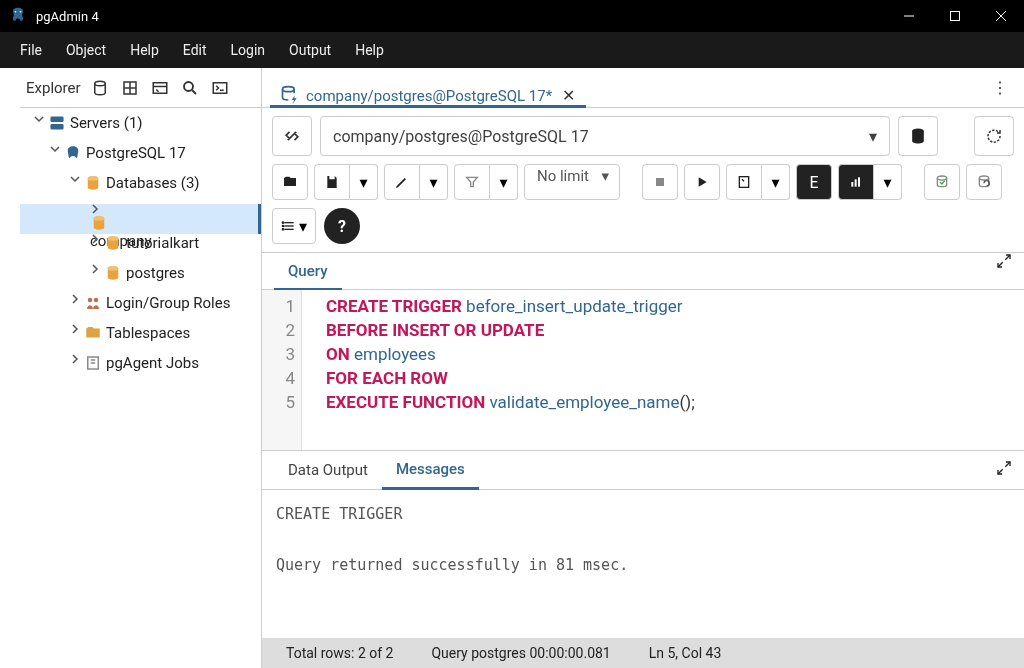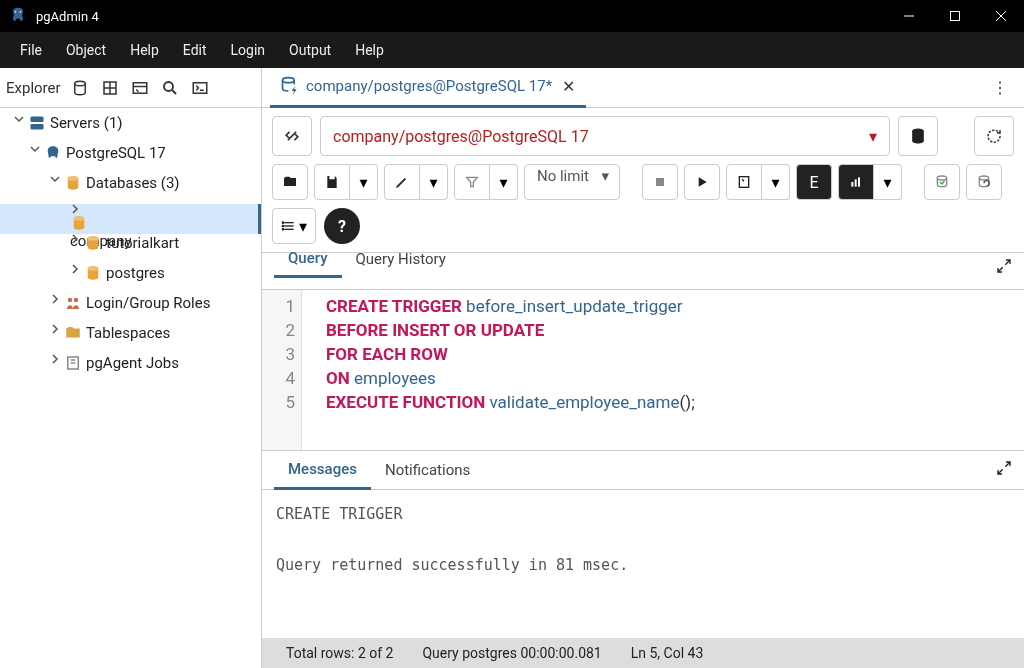--- a/index.html
+++ b/index.html
@@ -10,21 +10,21 @@
   .titlebar-text { font-size: 13px; flex: 1; }
   .winbtns { display: flex; }
   .winbtn { width: 46px; height: 32px; display: flex; align-items: center; justify-content: center; color: #fff; }
   .winbtn svg { width: 10px; height: 10px; }
   
   .menubar { background: #1a1a1a; height: 36px; display: flex; align-items: center; padding: 0 8px; }
   .menubar-item { color: #eee; font-size: 14px; padding: 6px 12px; cursor: pointer; }
   
   .main-area { flex: 1; display: flex; overflow: hidden; }
   
-  .sidebar { width: 262px; border-right: 1px solid #ccc; display: flex; flex-direction: column; background: #fff; }
+  .sidebar { width: 262px; border-right: 1px solid #ccc; display: flex; flex-direction: column; background: #fff; padding-left: 20px; }
   .sidebar-header { height: 40px; display: flex; align-items: center; border-bottom: 1px solid #ccc; padding: 0 6px; }
   .sidebar-title { font-size: 15px; color: #333; padding-right: 4px; }
   .sidebar-tools { display: flex; gap: 0; }
   .sbtool { width: 30px; height: 30px; display: flex; align-items: center; justify-content: center; color: #333; cursor: pointer; }
   .sbtool svg { width: 18px; height: 18px; }
   
   .tree { padding: 6px 0; font-size: 15px; color: #222; }
   .tree-row { display: flex; align-items: flex-start; height: 30px; padding-left: 12px; cursor: pointer; white-space: nowrap; }
   .tree-row.selected { background: #d4e8fc; border-right: 3px solid #326690; flex-direction: column; }
   .tree-caret { width: 14px; display:flex; align-items:center; justify-content:center; }
@@ -32,64 +32,64 @@
   .tree-icon { width: 22px; display:flex; align-items:center; justify-content:center; }
   .tree-icon svg { width: 18px; height: 18px; }
   .tree-label { padding-left: 2px; }
   .indent1 { padding-left: 28px; }
   .indent2 { padding-left: 48px; }
   .indent3 { padding-left: 68px; }
   
   .content { flex: 1; display: flex; flex-direction: column; overflow: hidden; }
   
   .tabbar { height: 40px; display: flex; align-items: center; border-bottom: 1px solid #ccc; padding: 0 8px; }
-  .tab { display: flex; align-items: center; height: 40px; padding: 0 10px; border-bottom: 3px solid #326690; color: #326690; font-size: 15px; }
+  .tab { display: flex; align-items: flex-end; height: 40px; padding: 0 10px; border-bottom: 3px solid #326690; color: #326690; font-size: 15px; }
   .tab-icon { width: 20px; height: 20px; margin-right: 6px; color: #326690; }
   .tab-close { margin-left: 10px; font-size: 16px; color: #333; cursor: pointer; }
   .kebab { margin-left: auto; color: #333; padding: 0 8px; cursor:pointer; }
   
   .conn-row { display: flex; align-items: center; padding: 8px 10px; gap: 8px; }
   .conn-icon-btn { width: 40px; height: 40px; border:1px solid #ccc; border-radius:4px; display:flex; align-items:center; justify-content:center; }
-  .conn-select { flex: 1; height: 40px; border:1px solid #ccc; border-radius:4px; padding: 0 12px; display: flex; align-items: center; font-size: 16px; color:#b91c1c; }
+  .conn-select { flex: 1; height: 40px; border:1px solid #ccc; border-radius:4px; padding: 0 12px; display: flex; align-items: center; font-size: 16px; color:#404040; }
   .conn-select-caret { margin-left:auto; }
   
   .toolbar { display: flex; align-items: center; gap: 6px; padding: 0 10px 8px 10px; flex-wrap: wrap; }
   .tbtn { height: 36px; border:1px solid #ccc; border-radius:4px; background:#fff; display:flex; align-items:center; justify-content:center; padding: 0 10px; cursor:pointer; }
   .tbtn.small { width: 36px; padding:0; }
   .tbtn.caret { width: 28px; padding:0; border-left:none; border-top-left-radius:0; border-bottom-left-radius:0; }
   .tbtn.joinleft { border-top-right-radius:0; border-bottom-right-radius:0; }
   .tbtn.filled-dark { background:#222; color:#fff; }
   .tbtn svg { width:16px; height:16px; }
   .filter-select { height:36px; border:1px solid #ccc; border-radius:4px; padding:0 30px 12px 12px; font-size:15px; color:#555; display:flex; align-items:center; position:relative; cursor:pointer; }
   .filter-select::after { content:"▾"; position:absolute; right:10px; color:#555; }
   .tgroup { display:flex; }
   .toolbar-row2 { display:flex; padding: 0 10px 8px 10px; gap:8px; }
   .helpbtn { width:36px; height:36px; border-radius:50%; background:#222; color:#fff; display:flex; align-items:center; justify-content:center; font-weight:bold; cursor:pointer; }
   
-  .inner-tabs { display:flex; height:38px; align-items:flex-end; border-top:1px solid #ccc; border-bottom:1px solid #ccc; padding:11px 12px; }
+  .inner-tabs { display:flex; height:38px; align-items:flex-start; border-top:1px solid #ccc; border-bottom:1px solid #ccc; padding:0 12px; }
   .inner-tab { padding: 0 14px; height:38px; display:flex; align-items:center; color:#444; font-size:15px; cursor:pointer; }
   .inner-tab.active { color:#326690; border-bottom:3px solid #326690; font-weight:500; }
   .inner-tabs .expand { margin-left:auto; cursor:pointer; }
   
   .editor { display:flex; height: 160px; font-family: "Consolas", monospace; font-size: 17px; background:#fff; }
   .gutter { width: 40px; background:#f6f6f6; border-right:1px solid #e0e0e0; padding: 4px 6px 0 0; text-align:right; color:#888; }
   .gutter div { height:24px; line-height:24px; position:relative; }
   .code { padding: 4px 0 0 24px; }
   .code div { height:24px; line-height:24px; white-space:pre; }
   .kw { color:#c2185b; font-weight:bold; }
   .ident { color:#326690; }
   .punct { color:#333; }
   
   .out-tabs { display:flex; height:40px; align-items:center; border-top:1px solid #ccc; border-bottom:1px solid #ccc; padding:0 12px; }
   .out-tab { padding:0 14px; height:40px; display:flex; align-items:center; color:#444; font-size:15px; cursor:pointer; }
   .out-tab.active { color:#326690; border-bottom:3px solid #326690; font-weight:500; }
   
   .output { flex:1; font-family: "Consolas", monospace; font-size:15px; color:#555; padding:12px 14px; white-space:pre; line-height:1.7; }
   
-  .statusbar { height:30px; background:#ddd; display:flex; align-items:center; padding:0 24px; font-size:14px; color:#222; gap:29px; }
+  .statusbar { height:30px; background:#ddd; display:flex; align-items:center; padding:0 24px; font-size:14px; color:#222; gap:38px; }
   
   .ico-db { fill:#e8a33d; }
   .ico-server { fill:#326690; }
 </style>
 </head>
 <body>
 
 <div class="titlebar">
   <span class="titlebar-icon">
     <svg viewBox="0 0 24 24" fill="currentColor">
@@ -439,49 +439,48 @@
             <circle cx="3" cy="12" r="1" fill="#222"></circle>
             <circle cx="3" cy="17" r="1" fill="#222"></circle>
           </svg>
           <span style="margin-left:2px">▾</span>
         </div>
       <div class="helpbtn">?</div>
     </div>
 
     <div class="inner-tabs">
       <div class="inner-tab active">Query</div>
-      <div class="inner-tab">Query History</div>
       <div class="expand"><svg width="16" height="16" viewBox="0 0 24 24" stroke="#222" stroke-width="2" fill="none">
             <polyline points="15 3 21 3 21 9"></polyline>
             <polyline points="9 21 3 21 3 15"></polyline>
             <line x1="21" y1="3" x2="14" y2="10"></line>
             <line x1="3" y1="21" x2="10" y2="14"></line>
           </svg></div>
     </div>
 
     <div class="editor">
       <div class="gutter">
         <div>1</div>
         <div>2</div>
         <div>3</div>
         <div>4</div>
         <div>5</div>
       </div>
       <div class="code">
         <div><span class="kw">CREATE TRIGGER </span><span class="ident">before_insert_update_trigger</span></div>
         <div><span class="kw">BEFORE INSERT OR UPDATE</span></div>
+        <div><span class="kw">ON </span><span class="ident">employees</span></div>
         <div><span class="kw">FOR EACH ROW</span></div>
-        <div><span class="kw">ON </span><span class="ident">employees</span></div>
         <div><span class="kw">EXECUTE FUNCTION </span><span class="ident">validate_employee_name</span><span class="punct">();</span></div>
       </div>
     </div>
 
     <div class="out-tabs">
+      <div class="out-tab">Data Output</div>
       <div class="out-tab active">Messages</div>
-      <div class="out-tab">Notifications</div>
       <div class="expand" style="margin-left:auto"><svg width="16" height="16" viewBox="0 0 24 24" stroke="#222" stroke-width="2" fill="none">
             <polyline points="15 3 21 3 21 9"></polyline>
             <polyline points="9 21 3 21 3 15"></polyline>
             <line x1="21" y1="3" x2="14" y2="10"></line>
             <line x1="3" y1="21" x2="10" y2="14"></line>
           </svg></div>
     </div>
 
     <div class="output">CREATE TRIGGER
 

